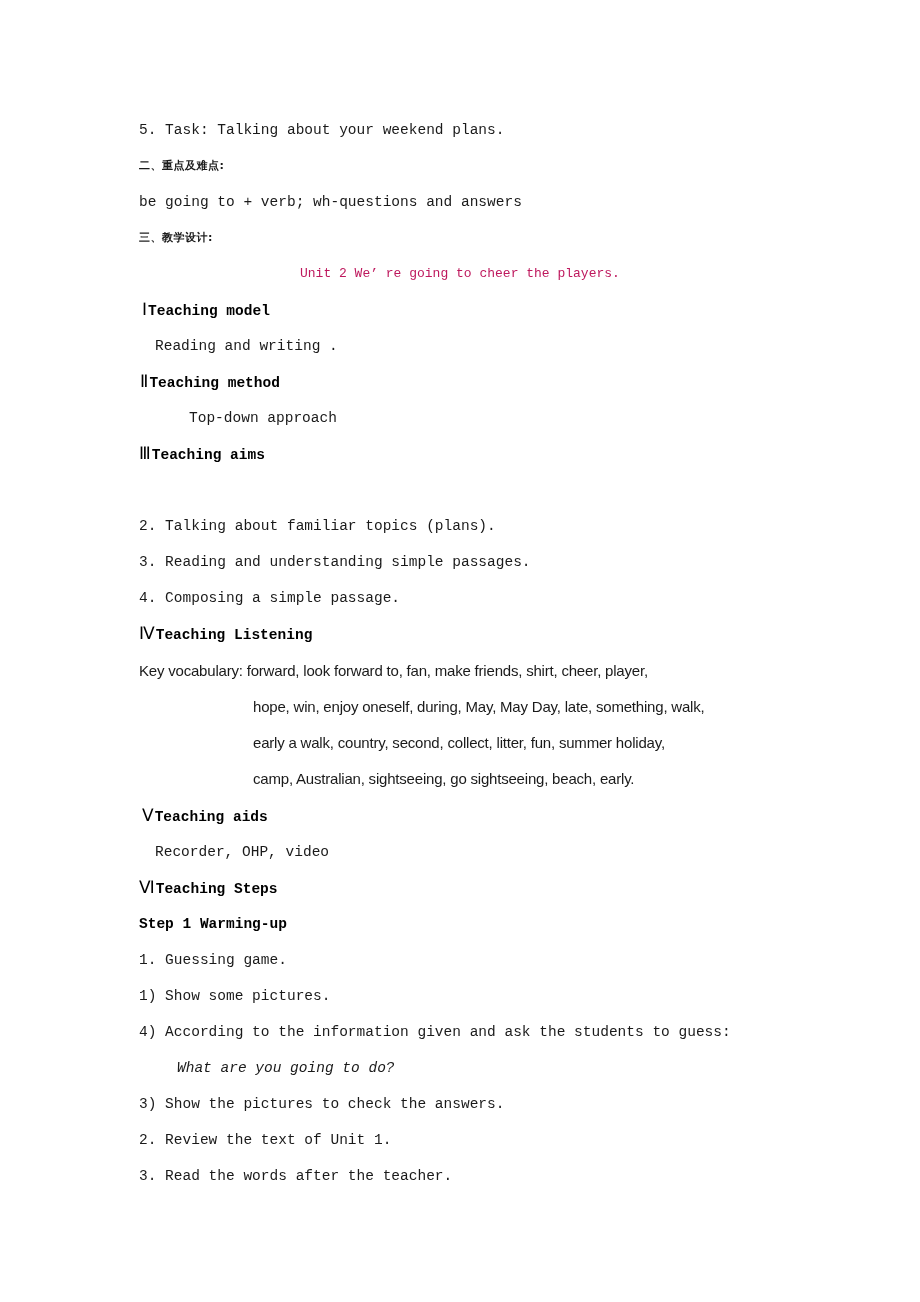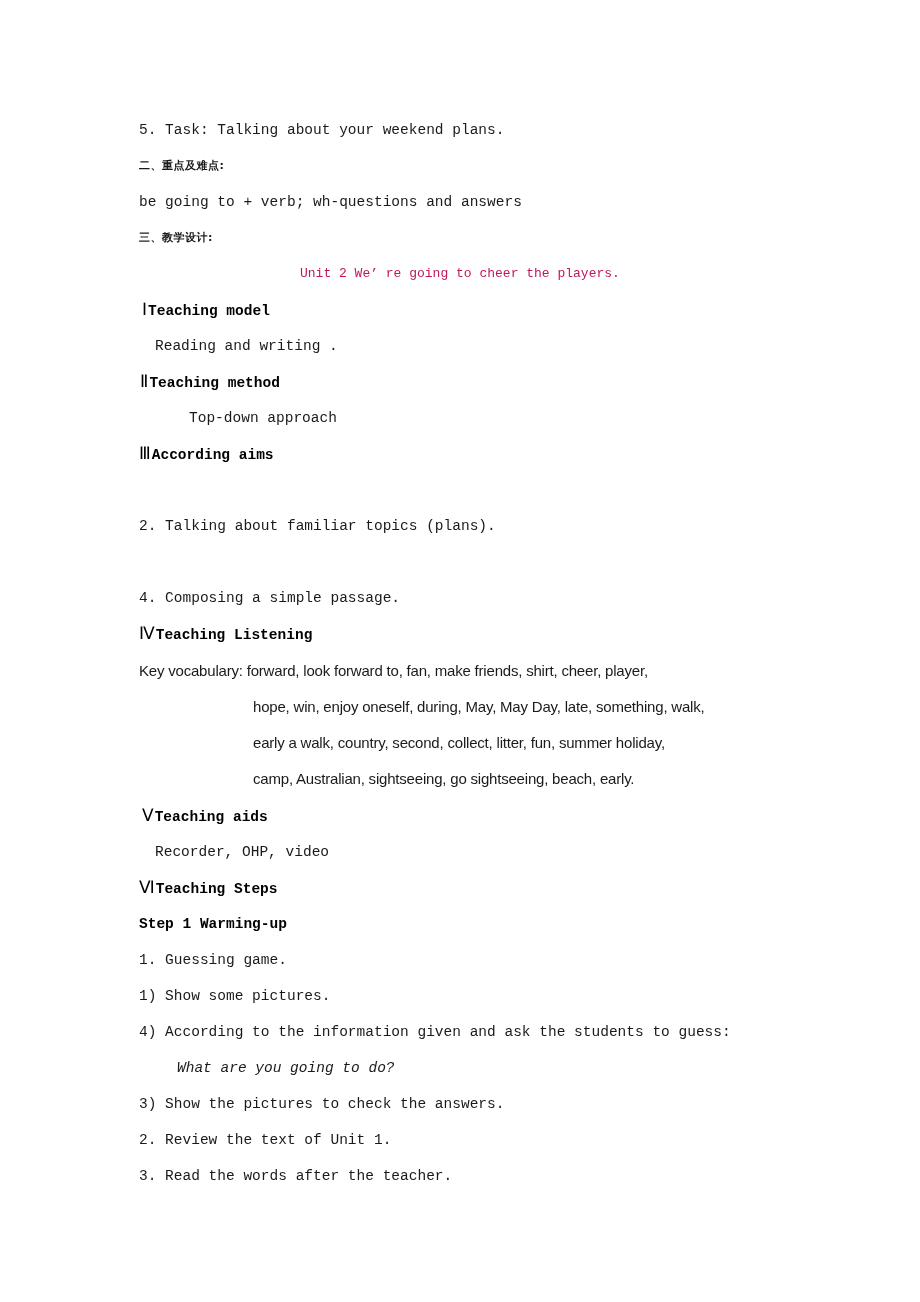--- a/index.html
+++ b/index.html
@@ -77,22 +77,23 @@
   <div class="line cjk" style="top:228px;">三、教学设计:</div>
 
   <div class="line title" style="top:264px;">Unit 2 We’ re going to cheer the players.</div>
 
   <div class="line bold" style="top:300px; left:142px;"><span class="roman">Ⅰ</span><span>Teaching model</span></div>
   <div class="line" style="top:336px; left:155px;">Reading and writing .</div>
 
   <div class="line bold" style="top:372px; left:140px;"><span class="roman">Ⅱ</span><span>Teaching method</span></div>
   <div class="line" style="top:408px; left:147px;margin-left:42px;">Top-down approach</div>
 
-  <div class="line bold" style="top:444px;"><span class="roman">Ⅲ</span><span>According aims</span></div>
+  <div class="line bold" style="top:444px;"><span class="roman">Ⅲ</span><span>Teaching aims</span></div>
   <div class="line" style="top:516px;">2. Talking about familiar topics (plans).</div>
+  <div class="line" style="top:552px;">3. Reading and understanding simple passages.</div>
   <div class="line" style="top:588px;">4. Composing a simple passage.</div>
 
   <div class="line bold" style="top:624px;"><span class="roman">Ⅳ</span><span>Teaching Listening</span></div>
 
   <div class="line vocab-row" style="top:661px;"><span>Key vocabulary:</span> <span>forward, look forward to, fan, make friends, shirt, cheer, player,</span></div>
   <div class="line vocab-row indent-vocab" style="top:697px;">hope, win, enjoy oneself, during, May, May Day, late, something, walk,</div>
   <div class="line vocab-row indent-vocab" style="top:733px;">early a walk, country, second, collect, litter, fun, summer holiday,</div>
   <div class="line vocab-row indent-vocab" style="top:769px;">camp, Australian, sightseeing, go sightseeing, beach, early.</div>
 
   <div class="line bold" style="top:806px; left:142px;"><span class="roman">Ⅴ</span><span>Teaching aids</span></div>

